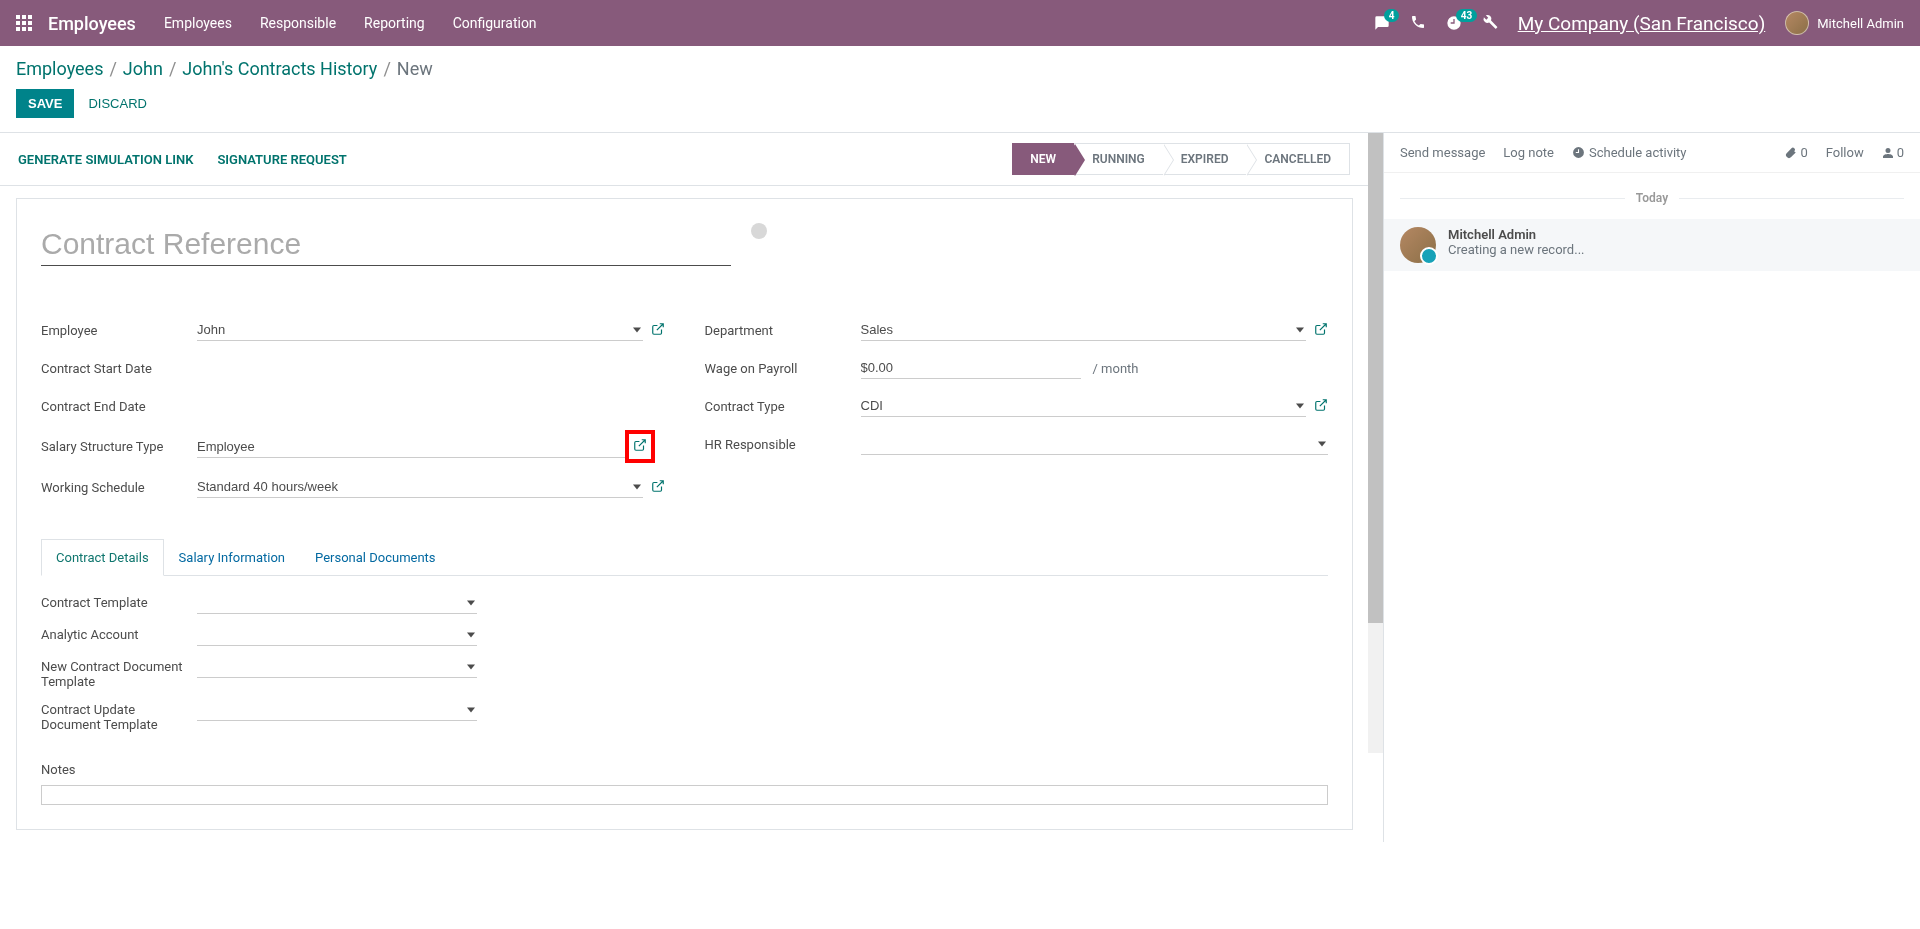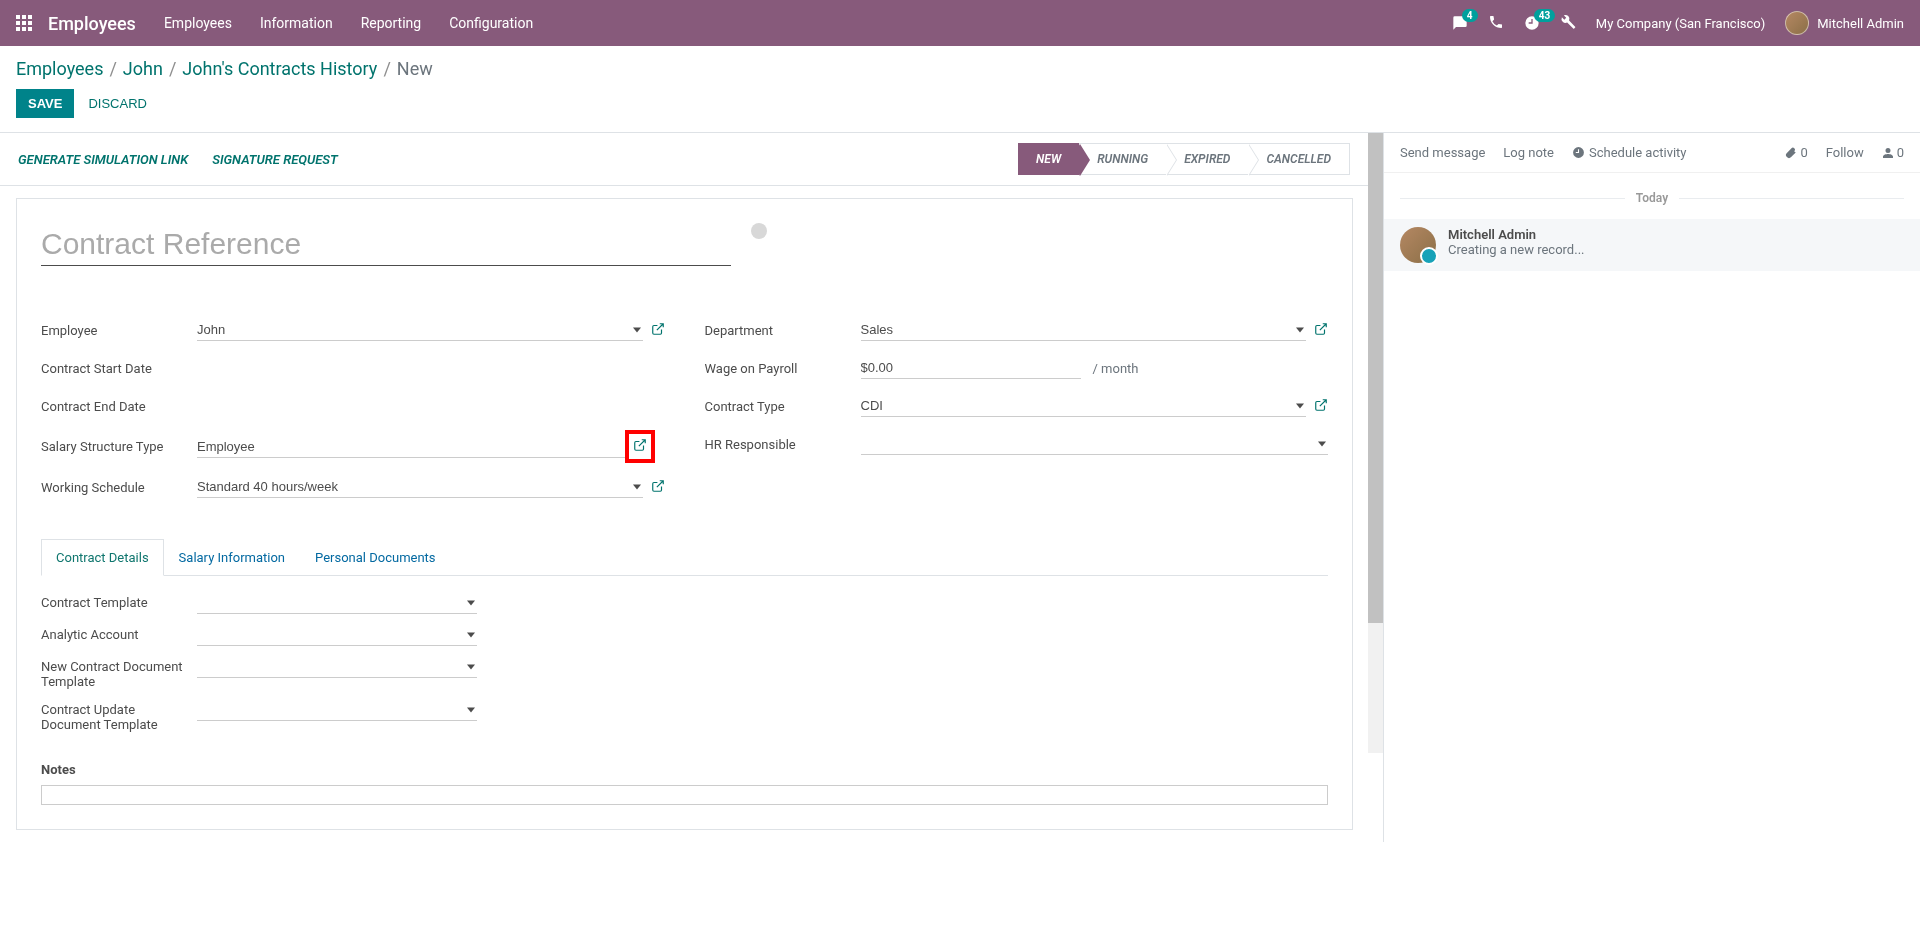--- a/index.html
+++ b/index.html
@@ -28,21 +28,21 @@
 .btn-primary { background: #00838a; color: #fff; border: none; padding: 7px 12px; font-size: 13px; font-weight: 600; cursor: pointer; }
 .btn-link { background: none; border: none; color: #00736d; font-size: 13px; cursor: pointer; padding: 7px 0; }
 
 .main-layout { display: flex; }
 .form-area { flex: 1; overflow-y: auto; position: relative; }
 .sidebar-right { width: 537px; border-left: 1px solid #dee2e6; }
 
 .scrollbar-mock { position: absolute; right: 0; top: 0; width: 15px; height: 620px; background: #f1f1f1; }
 .scrollbar-thumb { background: #c1c1c1; width: 15px; height: 490px; }
 
-.status-row { display: flex; align-items: center; padding: 10px 18px; border-bottom: 1px solid #dee2e6; margin-right: 15px; font-style: italic; }
+.status-row { display: flex; align-items: center; padding: 10px 18px; border-bottom: 1px solid #dee2e6; margin-right: 15px; }
 .status-actions { display: flex; gap: 24px; }
 .status-link { color: #00736d; font-weight: 600; font-size: 13px; text-decoration: none; }
 .status-bar { margin-left: auto; display: flex; }
 .status-step { padding: 8px 18px; font-size: 12px; font-weight: 600; color: #6c757d; position: relative; background: #fff; border-top: 1px solid #dee2e6; border-bottom: 1px solid #dee2e6; }
 .status-step::after { content: ""; position: absolute; right: -10px; top: 0; width: 0; height: 0; border-top: 16px solid transparent; border-bottom: 16px solid transparent; border-left: 10px solid #fff; z-index: 2; }
 .status-step::before { content: ""; position: absolute; right: -11px; top: 0; width: 0; height: 0; border-top: 16px solid transparent; border-bottom: 16px solid transparent; border-left: 10px solid #dee2e6; z-index: 1; }
 .status-step.active { background: #875a7b; color: #fff; border-color: #875a7b; }
 .status-step.active::after { border-left-color: #875a7b; }
 .status-step.active::before { border-left-color: #875a7b; }
 .status-step:last-child { border-right: 1px solid #dee2e6; }
@@ -71,21 +71,21 @@
 .tabs { display: flex; border-bottom: 1px solid #dee2e6; margin-top: 28px; }
 .tab { padding: 10px 14px; font-size: 13px; color: #0369a1; border: 1px solid transparent; border-bottom: none; cursor: pointer; background: #fff; }
 .tab.active { border-color: #dee2e6; border-bottom: 1px solid #fff; margin-bottom: -1px; color: #0f766e; }
 
 .tab-content { padding: 16px 0 0; }
 .tab-row { display: flex; align-items: flex-start; margin-bottom: 10px; }
 .tab-label { width: 156px; font-size: 13px; color: #4c4c4c; padding-top: 3px; }
 .tab-field { width: 280px; position: relative; }
 .tab-input { width: 100%; border: none; border-bottom: 1px solid #ccc; padding: 3px 16px 3px 0; font-size: 13px; outline: none; }
 
-.notes-label { font-size: 13px; margin-top: 30px; margin-bottom: 8px; font-weight: bold; }
+.notes-label { font-size: 13px; margin-top: 30px; margin-bottom: 8px; }
 .notes-box { border: 1px solid #ccc; height: 20px; }
 
 .chatter-header { display: flex; align-items: center; padding: 12px 16px; border-bottom: 1px solid #f0f0f0; gap: 18px; font-size: 13px; color: #6c757d; }
 .chatter-header a { color: #6c757d; text-decoration: none; cursor: pointer; }
 .chatter-right { margin-left: auto; display: flex; gap: 18px; align-items: center; }
 .chatter-right svg { width: 12px; height: 12px; fill: #6c757d; }
 
 .chatter-body { padding: 18px 0; }
 .divider-label { text-align: center; font-size: 12px; color: #999; font-weight: 600; position: relative; margin-bottom: 14px; }
 .divider-label::before, .divider-label::after { content: ""; position: absolute; top: 50%; width: 42%; height: 1px; background: #e9ecef; }
@@ -109,21 +109,21 @@
       <span></span>
       <span></span>
       <span></span>
       <span></span>
       <span></span>
       <span></span>
   </div>
   <div class="app-title">Employees</div>
   <div class="nav-menu">
     <a>Employees</a>
-    <a>Information</a>
+    <a>Responsible</a>
     <a>Reporting</a>
     <a>Configuration</a>
   </div>
   <div class="topbar-right">
     <div class="icon-badge">
       <svg class="topicon" viewBox="0 0 24 24">
           <path d="M20 2H4a2 2 0 00-2 2v18l4-4h14a2 2 0 002-2V4a2 2 0 00-2-2z"></path>
         </svg>
       <span class="badge">4</span>
     </div>
@@ -136,21 +136,21 @@
       <svg class="topicon" viewBox="0 0 24 24">
           <path d="M12 2a10 10 0 1010 10A10 10 0 0012 2zm1 11H7v-2h4V6h2z"></path>
         </svg>
       <span class="badge">43</span>
     </div>
     <div>
       <svg class="topicon" viewBox="0 0 24 24">
           <path d="M22.7 19l-9.1-9.1a6 6 0 00-7.94-7.94l3.66 3.66-2.83 2.83L2.83 4.8A6 6 0 0010.77 12.7l9.1 9.1a1 1 0 001.41 0l1.42-1.42a1 1 0 000-1.41z"></path>
         </svg>
     </div>
-    <div style="font-size:13px;">My Company (San Francisco)</div>
+    <div style="font-size:19px;text-decoration:underline;">My Company (San Francisco)</div>
     <div class="user-info">
       <div class="avatar"></div>
       <span>Mitchell Admin</span>
     </div>
   </div>
 </div>
 
 <div class="breadcrumb-bar">
   <div class="breadcrumb">
     <a>Employees</a>

